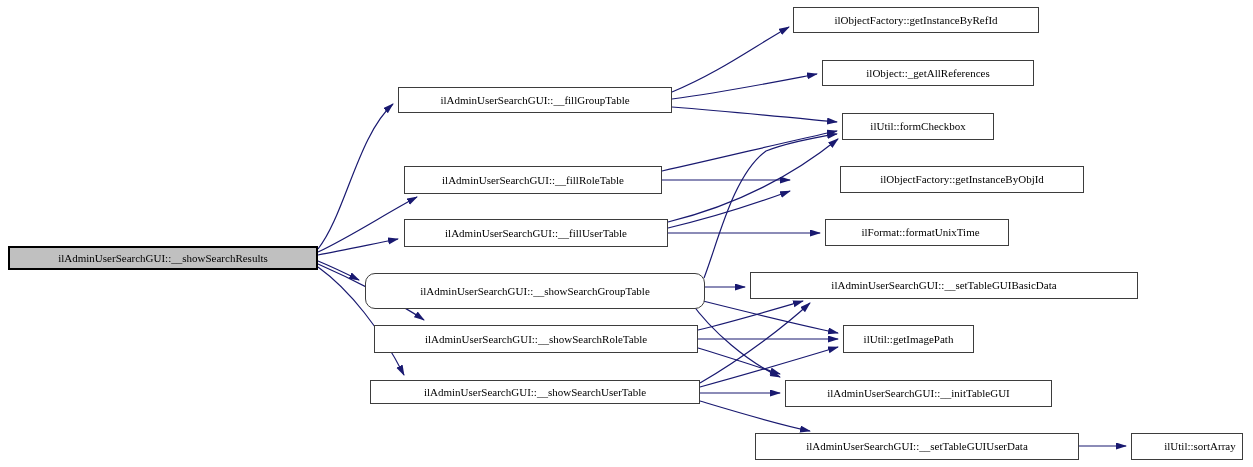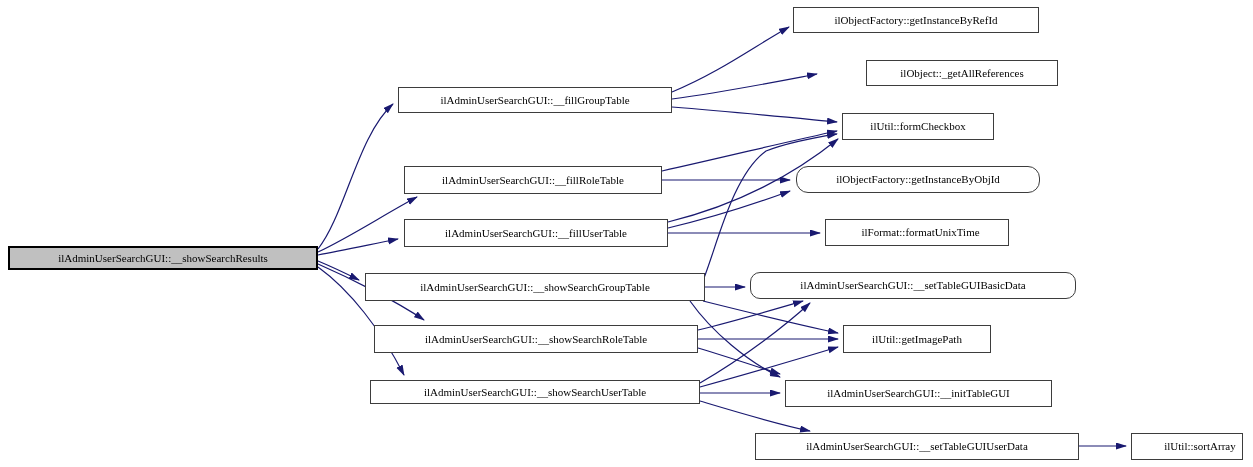--- a/index.html
+++ b/index.html
@@ -69,27 +69,27 @@
     <path class="edge" marker-end="url(#arrow)" d="M700,387 C748,374 795,360 838,347"></path>
     <path class="edge" marker-end="url(#arrow)" d="M700,393 L780,393"></path>
     <path class="edge" marker-end="url(#arrow)" d="M700,401 C740,413 776,424 810,431"></path>
     <path class="edge" marker-end="url(#arrow)" d="M1079,446 L1126,446"></path>
   </svg>
 
   <div class="node highlight" style="left:8px;   top:246px; width:310px; height:24px;">ilAdminUserSearchGUI::__showSearchResults</div>
   <div class="node" style="left:404px; top:166px; width:258px; height:28px;">ilAdminUserSearchGUI::__fillRoleTable</div>
   <div class="node" style="left:398px; top:87px;  width:274px; height:26px;">ilAdminUserSearchGUI::__fillGroupTable</div>
   <div class="node" style="left:404px; top:219px; width:264px; height:28px;">ilAdminUserSearchGUI::__fillUserTable</div>
-  <div class="node" style="left:365px; top:273px; width:340px; height:28px;">ilAdminUserSearchGUI::__showSearchGroupTable</div>
+  <div class="node" style="left:365px; top:273px; width:340px; height:36px;border-radius:10px;">ilAdminUserSearchGUI::__showSearchGroupTable</div>
   <div class="node" style="left:374px; top:325px; width:324px; height:28px;">ilAdminUserSearchGUI::__showSearchRoleTable</div>
   <div class="node" style="left:370px; top:380px; width:330px; height:24px;">ilAdminUserSearchGUI::__showSearchUserTable</div>
   <div class="node" style="left:793px; top:7px;   width:246px; height:26px;">ilObjectFactory::getInstanceByRefId</div>
-  <div class="node" style="left:822px; top:60px;  width:192px; height:26px;margin-left:44px;">ilObject::_getAllReferences</div>
+  <div class="node" style="left:822px; top:60px;  width:212px; height:26px;">ilObject::_getAllReferences</div>
   <div class="node" style="left:842px; top:113px; width:152px; height:27px;">ilUtil::formCheckbox</div>
-  <div class="node" style="left:796px; top:166px; width:244px; height:27px;border-radius:12px;">ilObjectFactory::getInstanceByObjId</div>
+  <div class="node" style="left:840px; top:166px; width:244px; height:27px;">ilObjectFactory::getInstanceByObjId</div>
   <div class="node" style="left:825px; top:219px; width:184px; height:27px;padding-left:7px;">ilFormat::formatUnixTime</div>
-  <div class="node" style="left:750px; top:272px; width:326px; height:27px;border-radius:10px;">ilAdminUserSearchGUI::__setTableGUIBasicData</div>
-  <div class="node" style="left:843px; top:325px; width:148px; height:28px;">ilUtil::getImagePath</div>
+  <div class="node" style="left:750px; top:272px; width:388px; height:27px;">ilAdminUserSearchGUI::__setTableGUIBasicData</div>
+  <div class="node" style="left:843px; top:325px; width:131px; height:28px;">ilUtil::getImagePath</div>
   <div class="node" style="left:785px; top:380px; width:267px; height:27px;">ilAdminUserSearchGUI::__initTableGUI</div>
   <div class="node" style="left:755px; top:433px; width:324px; height:27px;">ilAdminUserSearchGUI::__setTableGUIUserData</div>
   <div class="node" style="left:1131px;top:433px; width:112px; height:27px;padding-left:26px;">ilUtil::sortArray</div>
 
 </div>
 
 </body></html>

